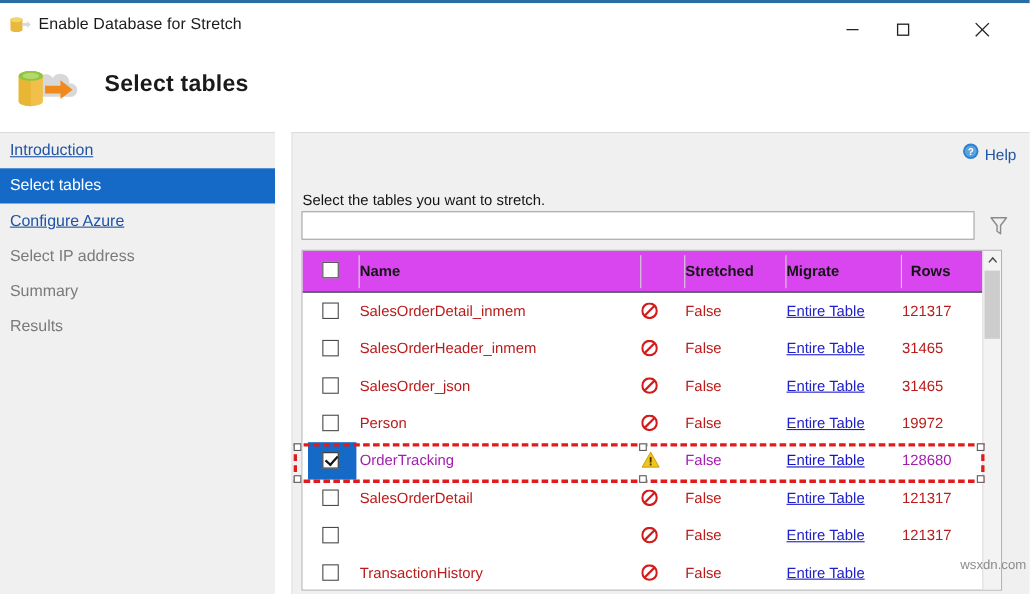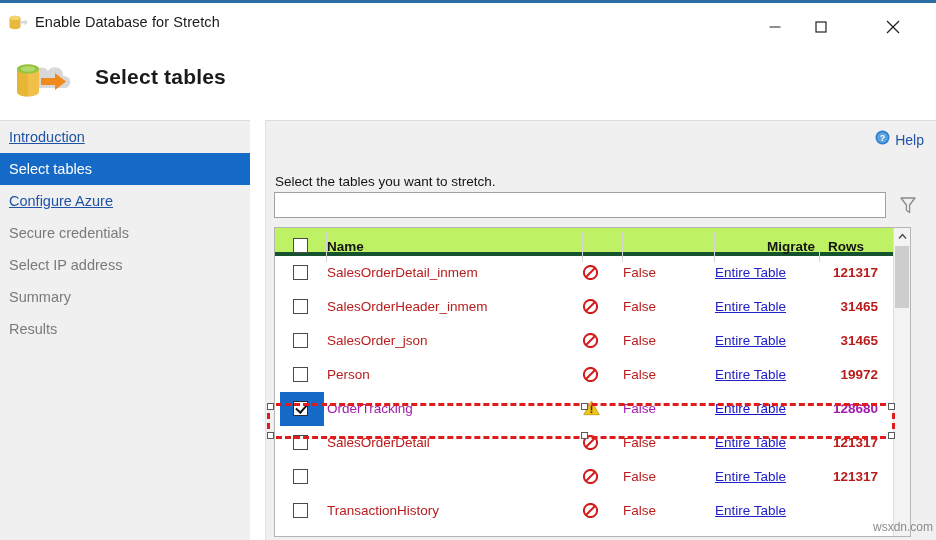--- a/index.html
+++ b/index.html
@@ -37,55 +37,55 @@
   .help{position:absolute;right:12px;top:9px;display:flex;align-items:center;gap:5px;cursor:pointer;}
   .help-label{font-size:14px;color:#1f53a5;}
   .instruct{position:absolute;left:9px;top:53px;font-size:13.5px;font-weight:normal;color:#141414;white-space:nowrap;}
   .filterrow{position:absolute;left:8px;top:71px;width:648px;height:26px;}
   .filterbox{position:absolute;left:0;top:0;width:612px;height:26px;background:#ffffff;border:1px solid #a0a0a0;box-sizing:border-box;}
   .filterbox input{width:100%;height:100%;border:0;outline:none;background:transparent;font-family:inherit;font-size:13px;padding:0 5px;box-sizing:border-box;}
   .funnel{position:absolute;left:623px;top:2px;width:22px;height:22px;cursor:pointer;}
 
   
   .grid{position:absolute;left:8px;top:106px;width:637px;height:310px;background:#ffffff;border:1px solid #b5b5b5;box-sizing:border-box;overflow:hidden;}
-  .ghead{position:relative;height:28px;background:#bef264;border-bottom:4px solid #14532d;box-sizing:border-box;}
+  .ghead{position:relative;height:38px;background:#d946ef;border-bottom:1px solid #14532d;box-sizing:border-box;}
   .ghead .cell{position:absolute;top:0;height:37px;line-height:37px;font-size:13.5px;font-weight:bold;color:#141414;box-sizing:border-box;}
   .vline{position:absolute;top:4px;width:1px;height:30px;background:#d4d4d4;}
   .rowsarea{position:relative;height:270px;}
   .grow{position:relative;height:34px;box-sizing:border-box;cursor:default;}
   .grow .cell{position:absolute;top:0;height:34px;line-height:34px;font-size:13.5px;box-sizing:border-box;white-space:nowrap;}
   .c-chk{left:0;width:52px;}
   .c-name{left:52px;width:256px;}
   .c-icon{left:308px;width:52px;}
   .c-stretched{left:348px;width:90px;}
   .c-migrate{left:440px;width:100px;}
-  .c-rows{left:528px;width:75px;text-align:right;font-weight:bold;}
+  .c-rows{left:545px;width:75px;}
   .ghead .c-stretched{left:348px;}
-  .ghead .c-migrate{left:440px;text-align:right;}
+  .ghead .c-migrate{left:440px;}
   .ghead .c-rows{left:553px;text-align:left;}
   .cb{position:absolute;left:18px;top:9px;width:15px;height:15px;border:1px solid #4a4a4a;background:#fff;box-sizing:border-box;}
   .ghead .cb{top:10px;}
   .cb.checked{border-color:#2b2b2b;}
   .cb.checked:after{content:"";position:absolute;left:4px;top:0px;width:5px;height:9px;border:solid #141414;border-width:0 2px 2px 0;transform:rotate(42deg);}
   .selcell{position:absolute;left:5px;top:0;width:44px;height:34px;background:#1569c7;}
   .dis{color:#b91c1c;}
   .nrm{color:#a21caf;}
   .link{color:#1414c8;text-decoration:underline;cursor:pointer;}
   .link.dis{color:#2020c8;}
   .selrow{background:#ffffff;}
 
   
   .sbar{position:absolute;right:0;top:0;width:17px;height:308px;background:#f3f3f3;border-left:1px solid #dedede;box-sizing:border-box;}
   .sarrow{position:absolute;left:0;top:0;width:16px;height:17px;display:flex;align-items:center;justify-content:center;cursor:pointer;}
   .sthumb{position:absolute;left:1px;top:18px;width:14px;height:62px;background:#cdcdcd;cursor:pointer;}
 
   
   .annot{position:absolute;left:267px;top:403px;width:628px;height:36px;border:3px dashed #e01b1b;box-sizing:border-box;pointer-events:none;}
   .handle{position:absolute;width:5px;height:5px;background:#ffffff;border:1px solid #5a5a5a;}
-  .watermark{position:absolute;right:3px;bottom:6px;font-size:12px;color:#8c8c8c;font-family:"Liberation Sans",sans-serif;}
+  .watermark{position:absolute;right:3px;bottom:20px;font-size:12px;color:#8c8c8c;font-family:"Liberation Sans",sans-serif;}
 </style>
 </head>
 <body>
 
 <div class="window">
 
   <div class="topaccent"></div>
 
   <div class="titlebar">
     <span class="title-icon">
@@ -128,21 +128,20 @@
         <path d="M31 26 L45 26 L45 21 L56 29.5 L45 38 L45 33 L31 33 Z" fill="#f08a1c"></path>
       </svg>
     </span>
     <span class="hdr-title">Select tables</span>
   </div>
 
   <div class="sidebar">
     <div class="nav-item link">Introduction</div>
     <div class="nav-item active">Select tables</div>
     <div class="nav-item link">Configure Azure</div>
-    <div class="nav-item">Secure credentials</div>
     <div class="nav-item">Select IP address</div>
     <div class="nav-item">Summary</div>
     <div class="nav-item">Results</div>
   </div>
   <div class="gap-left"></div>
 
   <div class="content">
 
     <div class="help">
       <span>
@@ -168,20 +167,21 @@
       </span>
     </div>
 
     <div class="grid">
 
       <div class="ghead">
         <div class="cell c-chk">
           <span class="cb"></span>
         </div>
         <div class="cell c-name">Name</div>
+        <div class="cell c-stretched">Stretched</div>
         <div class="cell c-migrate">Migrate</div>
         <div class="cell c-rows">Rows</div>
         <span class="vline" style="left:51px;"></span>
         <span class="vline" style="left:307px;"></span>
         <span class="vline" style="left:347px;"></span>
         <span class="vline" style="left:439px;"></span>
         <span class="vline" style="left:544px;"></span>
       </div>
 
       <div class="rowsarea">

